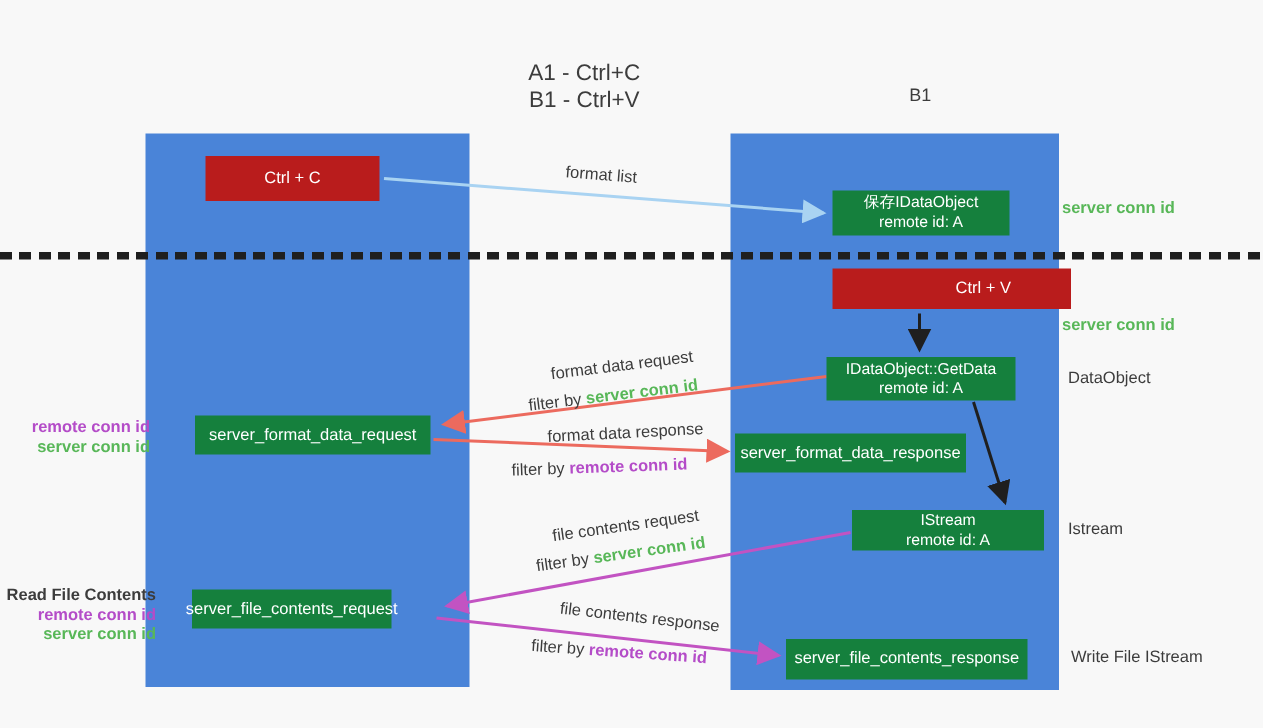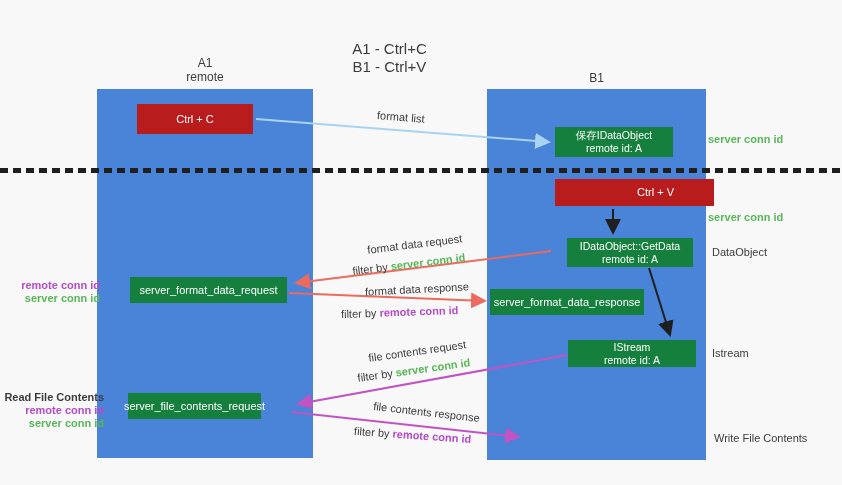--- a/index.html
+++ b/index.html
@@ -6,21 +6,21 @@
   body{font-family:"Liberation Sans",sans-serif;background:#f7f7f7;}
   #stage{position:relative;width:842px;height:485px;background:#f8f8f8;overflow:hidden;}
 
   
   .title{position:absolute;top:15px;left:0;width:779px;text-align:center;
          font-size:15px;line-height:18px;color:#3c3c3c;z-index:6;margin-top:25px;}
 
   
   .col-header{position:absolute;text-align:center;font-size:12px;line-height:14px;color:#3c3c3c;z-index:6;}
   .col-header.left{left:97px;top:56px;width:216px;}
-  .col-header.right{left:487px;top:56px;width:219px;margin-top:15px;}
+  .col-header.right{left:504px;top:56px;width:219px;}
 
   
   .column{position:absolute;background:#4a84d8;z-index:1;}
   .column.left{left:97px;top:89px;width:216px;height:369px;}
   .column.right{left:487px;top:89px;width:219px;height:371px;}
 
   
   .dotted{position:absolute;left:0;top:168px;width:842px;height:5px;z-index:3;
           background:repeating-linear-gradient(90deg,#1f1f1f 0 8px,transparent 8px 13px);}
 
@@ -28,21 +28,21 @@
   svg.arrows{position:absolute;left:0;top:0;z-index:2;pointer-events:none;}
 
   
   .node{position:absolute;z-index:4;display:flex;flex-direction:column;align-items:center;
         justify-content:center;color:#fff;font-size:11px;line-height:13px;text-align:center;}
   .node.green{background:#b91c1c;}
   .node.orange{background:#15803d;}
   .n-ctrl-c{left:137px;top:104px;width:116px;height:30px;}
   .n-save{left:555px;top:127px;width:118px;height:30px;font-size:10.5px;}
   .n-ctrl-v{left:555px;top:179px;width:117px;height:27px;padding-left:42px;}
-  .n-getdata{left:567px;top:238px;width:126px;height:29px;font-size:10.5px;}
+  .n-getdata{left:551px;top:238px;width:126px;height:29px;font-size:10.5px;}
   .n-fmt-req{left:130px;top:277px;width:157px;height:26px;}
   .n-fmt-resp{left:490px;top:289px;width:154px;height:26px;}
   .n-istream{left:568px;top:340px;width:128px;height:27px;font-size:10.5px;}
   .n-file-req{left:128px;top:393px;width:133px;height:26px;}
   .n-file-resp{left:524px;top:426px;width:161px;height:27px;}
 
   
   .side{position:absolute;font-size:11px;line-height:13px;color:#3c3c3c;z-index:5;white-space:nowrap;}
   .side.green{color:#58b758;font-weight:bold;}
   .s-conn-top{left:708px;top:133px;}
@@ -74,24 +74,20 @@
 </head>
 <body>
 
 <div id="stage">
 
   <div class="title">
     <div>A1 - Ctrl+C</div>
     <div>B1 - Ctrl+V</div>
   </div>
 
-  <div class="col-header left">
-    <div>A1</div>
-    <div>remote</div>
-  </div>
   <div class="col-header right">
     <div>B1</div>
   </div>
 
   <div class="column left"></div>
   <div class="column right"></div>
 
   <svg class="arrows" width="842" height="485" viewBox="0 0 842 485">
     <defs>
       <marker id="ah-blue" markerWidth="9" markerHeight="8" refX="7" refY="4" orient="auto">
@@ -146,26 +142,29 @@
 
   <div class="node orange n-istream">
     <span>IStream</span>
     <span>remote id: A</span>
   </div>
 
   <div class="node orange n-file-req">
     <span>server_file_contents_request</span>
   </div>
 
+  <div class="node orange n-file-resp">
+    <span>server_file_contents_response</span>
+  </div>
 
   <div class="side green s-conn-top">server conn id</div>
   <div class="side green s-conn-mid">server conn id</div>
   <div class="side s-dataobject">DataObject</div>
   <div class="side s-istream">Istream</div>
-  <div class="side s-write">Write File Contents</div>
+  <div class="side s-write">Write File IStream</div>
 
   <div class="left-group lg-format">
     <div class="purple">remote conn id</div>
     <div class="green">server conn id</div>
   </div>
   <div class="left-group lg-read">
     <div class="black">Read File Contents</div>
     <div class="purple">remote conn id</div>
     <div class="green">server conn id</div>
   </div>

